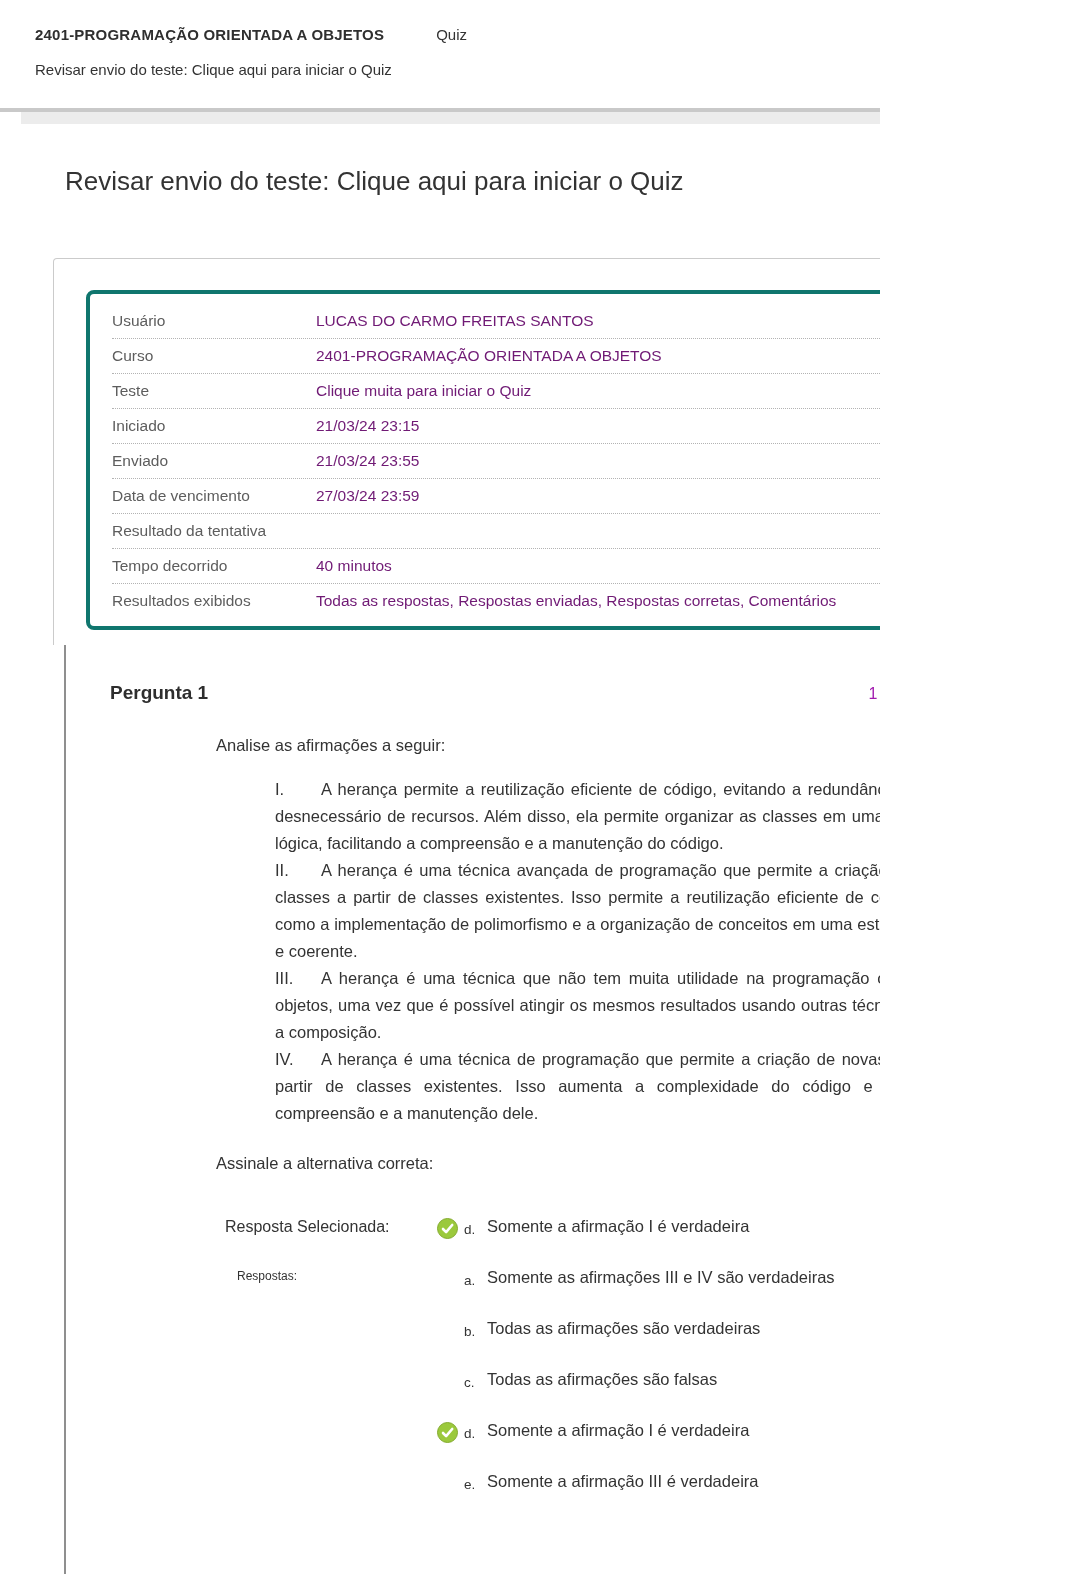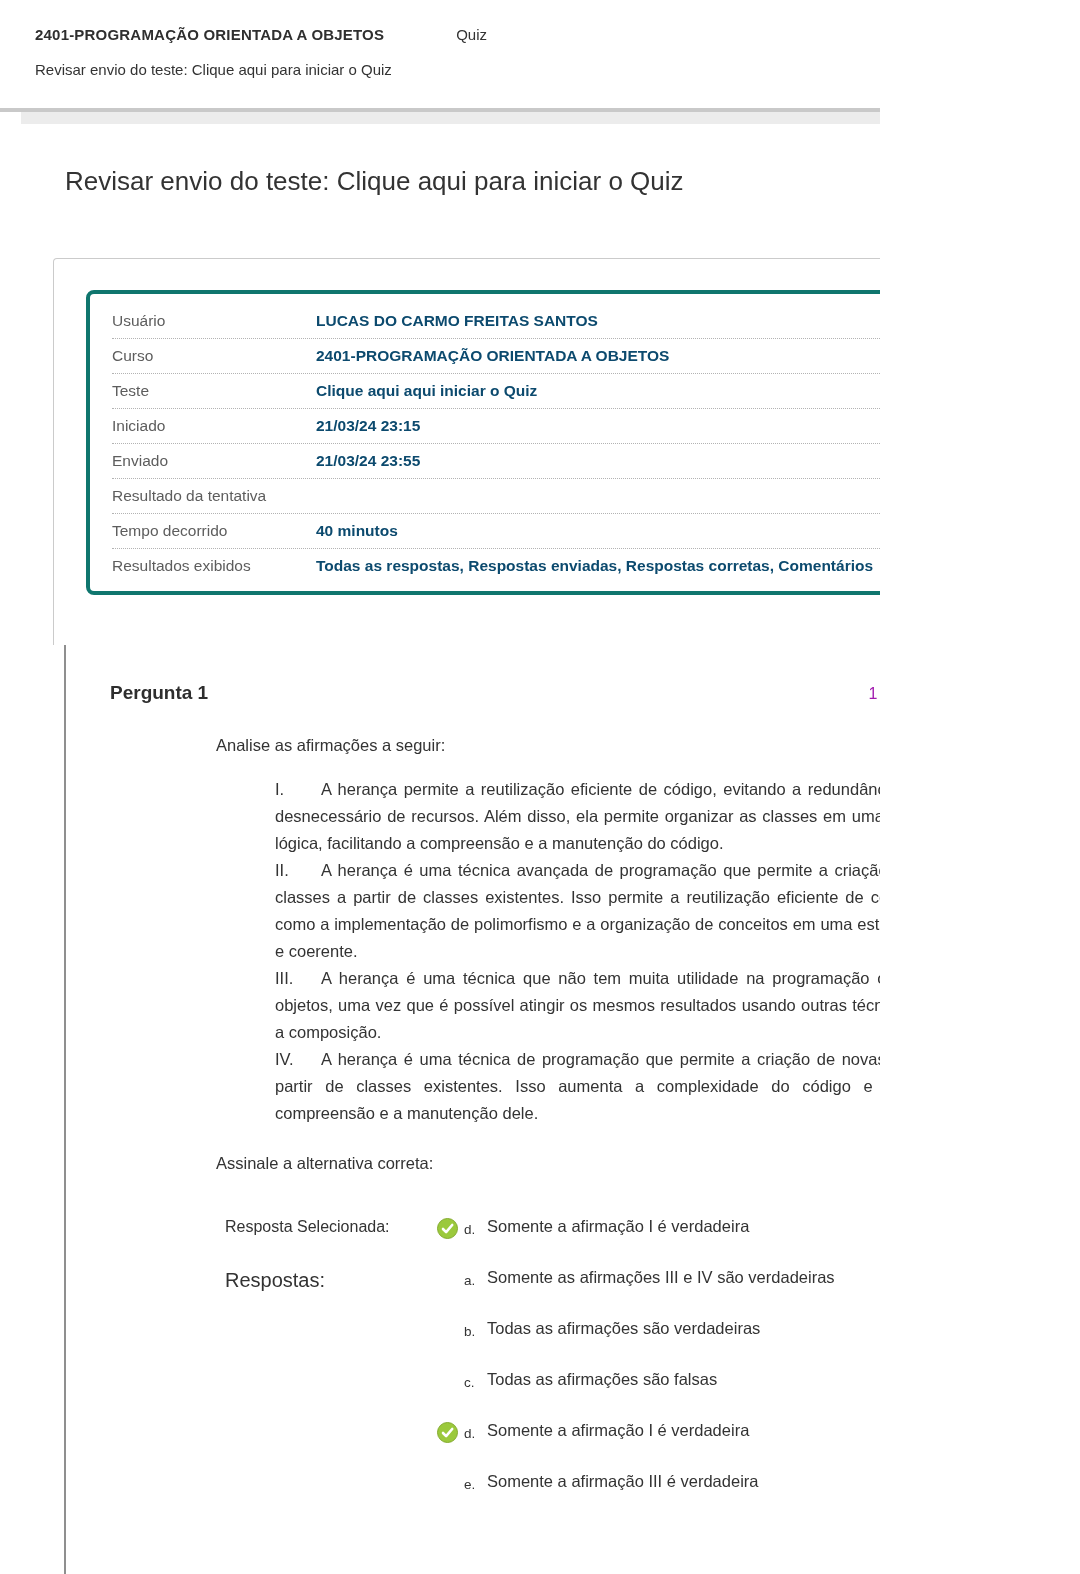--- a/index.html
+++ b/index.html
@@ -4,21 +4,21 @@
 <style>
   * { box-sizing: border-box; margin: 0; padding: 0; }
   html, body { background: #fff; }
   body { font-family: "Liberation Sans", sans-serif; color: #333; }
   .screen { position: relative; width: 880px; height: 1574px; overflow: hidden; background: #fff; }
 
   
   .top-header { position: absolute; left: 35px; top: 26px; }
   .crumb-line1 { font-size: 15px; color: #2f2f2f; display: flex; align-items: baseline; }
   .crumb-course { font-weight: bold; letter-spacing: .2px; }
-  .crumb-section { margin-left: 72px; font-weight: normal; color: #333; }
+  .crumb-section { margin-left: 52px; font-weight: normal; color: #333; }
   .crumb-line2 { margin-top: 18px; font-size: 15px; color: #333; }
 
   
   .divider-dark { position: absolute; left: 0; top: 108px; width: 1080px; height: 4px; background: #c9c9c9; }
   .divider-light { position: absolute; left: 21px; top: 112px; width: 1038px; height: 12px; background: #ececec; }
 
   
   .page-title { position: absolute; left: 65px; top: 166px; font-size: 26px; font-weight: 400; color: #333; }
 
   
@@ -27,21 +27,21 @@
     border: 1px solid #cbcbcb; border-bottom: none; border-radius: 4px 4px 0 0;
     background: #fff; padding: 31px 17px 0 32px; height: 387px;
   }
   .summary-box {
     border: 4px solid #0f766e; border-radius: 8px; background: #fff;
     padding: 10px 30px 8px 22px;
   }
   .summary-row { display: flex; padding: 7px 0; border-bottom: 1px dotted #b3b3b3; }
   .summary-row:last-child { border-bottom: none; align-items: center; }
   .summary-label { flex: 0 0 204px; font-size: 15.5px; color: #5d5d5d; line-height: 20px; }
-  .summary-value { flex: 1; font-size: 15.5px; color: #0c4a6e; font-weight: bold; line-height: 20px; }
+  .summary-value { flex: 1; font-size: 15.5px; color: #701a75; font-weight: normal; line-height: 20px; }
 
   
   .question-panel {
     position: absolute; left: 64px; top: 645px; width: 948px; height: 929px;
     border-left: 2px solid #8f8f8f; border-right: 2px solid #8f8f8f; background: #fff;
   }
   .q-header { display: flex; justify-content: space-between; align-items: baseline; padding: 37px 40px 0 44px; }
   .q-title { font-size: 19px; font-weight: bold; color: #2e2e2e; }
   .q-points { font-size: 16px; color: #a21caf; }
 
@@ -54,21 +54,21 @@
 
   
   .answers { margin-left: 9px; margin-top: 42px; }
   .answer-row { display: flex; align-items: flex-start; margin-bottom: 28px; }
   .ans-label { flex: 0 0 212px; font-size: 16px; color: #333; padding-top: 2px; }
   .ans-icon { flex: 0 0 27px; padding-top: 2px; }
   .ans-icon svg { display: block; }
   .ans-letter { flex: 0 0 23px; font-size: 13.5px; color: #333; padding-top: 6px; }
   .ans-text { font-size: 16.5px; color: #333; padding-top: 1px; }
   .options-block { position: relative; }
-  .answers-group-label { position: absolute; left: 0; top: 2px; font-size: 20px; color: #333; }
+  .answers-group-label { position: absolute; left: 12px; top: 2px; font-size: 12px; color: #333; }
   .options-rows .answer-row { margin-left: 212px; }
 </style>
 </head>
 <body>
 
 <div class="screen">
 
   <div class="top-header">
     <div class="crumb-line1">
       <span class="crumb-course">2401-PROGRAMAÇÃO ORIENTADA A OBJETOS</span>
@@ -91,33 +91,37 @@
             <div class="summary-value">LUCAS DO CARMO FREITAS SANTOS</div>
           </div>
 
           <div class="summary-row">
             <div class="summary-label">Curso</div>
             <div class="summary-value">2401-PROGRAMAÇÃO ORIENTADA A OBJETOS</div>
           </div>
 
           <div class="summary-row">
             <div class="summary-label">Teste</div>
-            <div class="summary-value">Clique aqui aqui iniciar o Quiz</div>
+            <div class="summary-value">Clique muita para iniciar o Quiz</div>
           </div>
 
           <div class="summary-row">
             <div class="summary-label">Iniciado</div>
             <div class="summary-value">21/03/24 23:15</div>
           </div>
 
           <div class="summary-row">
             <div class="summary-label">Enviado</div>
             <div class="summary-value">21/03/24 23:55</div>
           </div>
 
+          <div class="summary-row">
+            <div class="summary-label">Data de vencimento</div>
+            <div class="summary-value">27/03/24 23:59</div>
+          </div>
 
 
           <div class="summary-row">
             <div class="summary-label">Resultado da tentativa</div>
           </div>
 
           <div class="summary-row">
             <div class="summary-label">Tempo decorrido</div>
             <div class="summary-value">40 minutos</div>
           </div>

